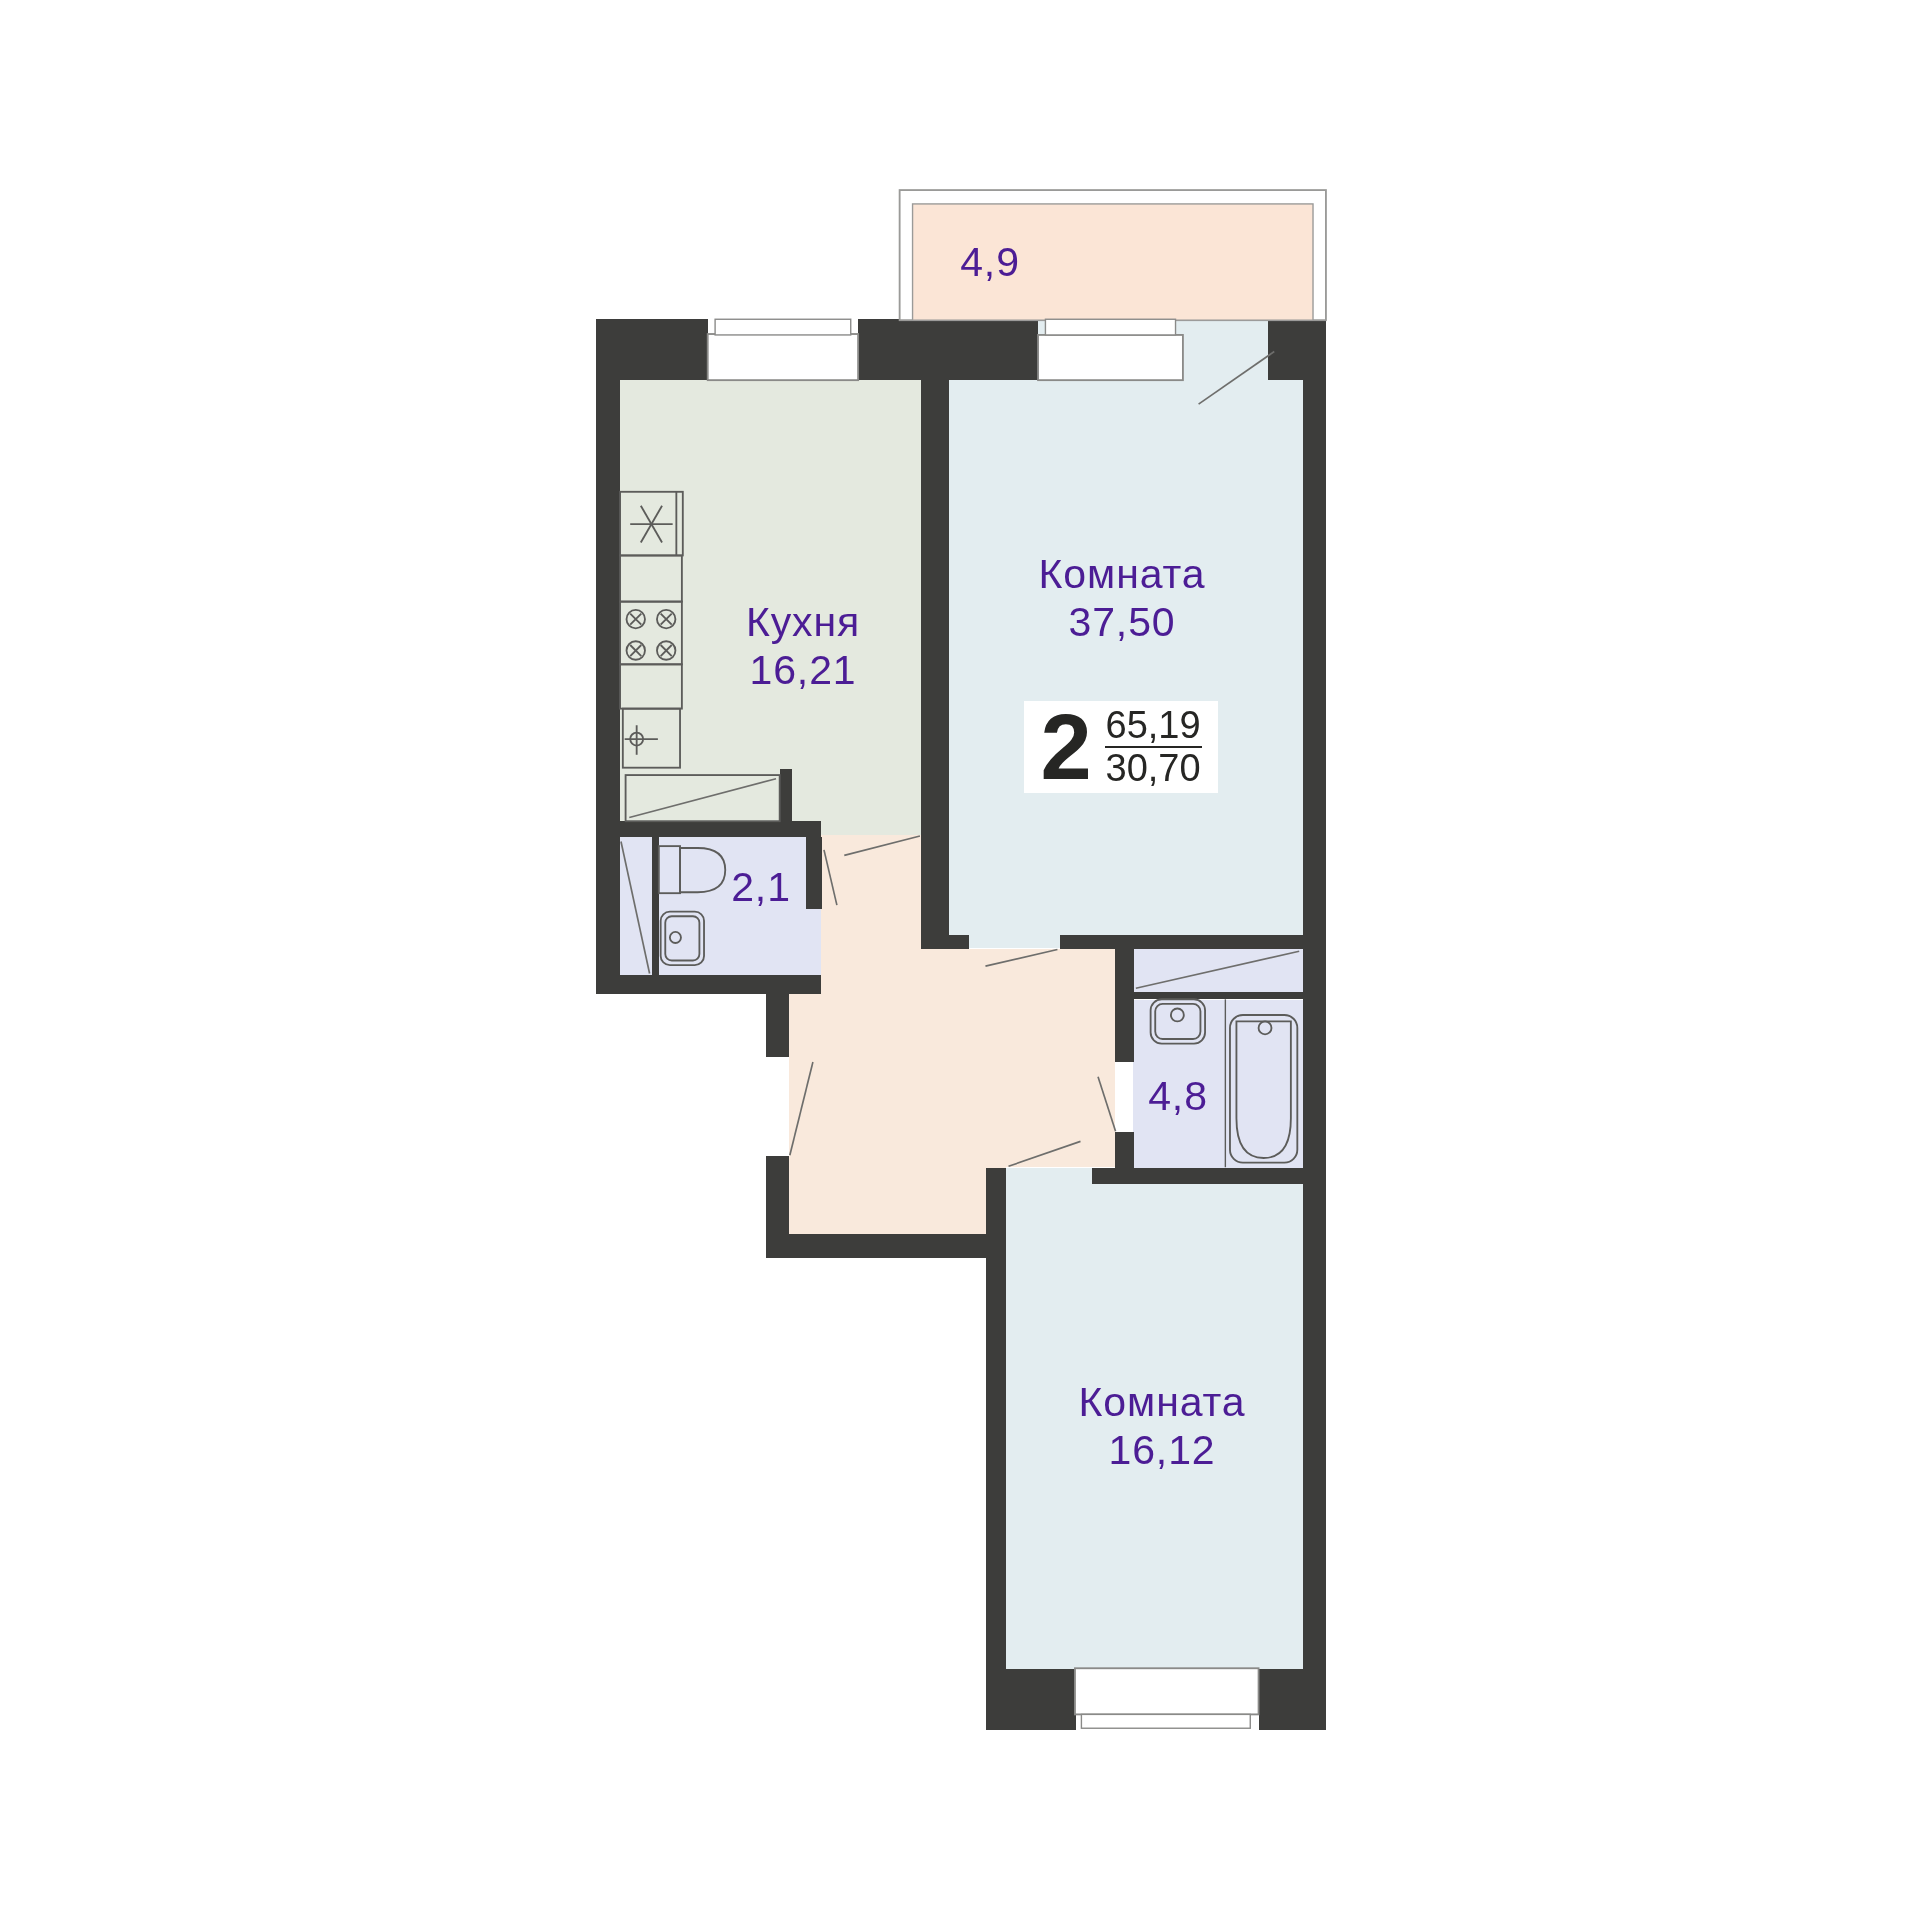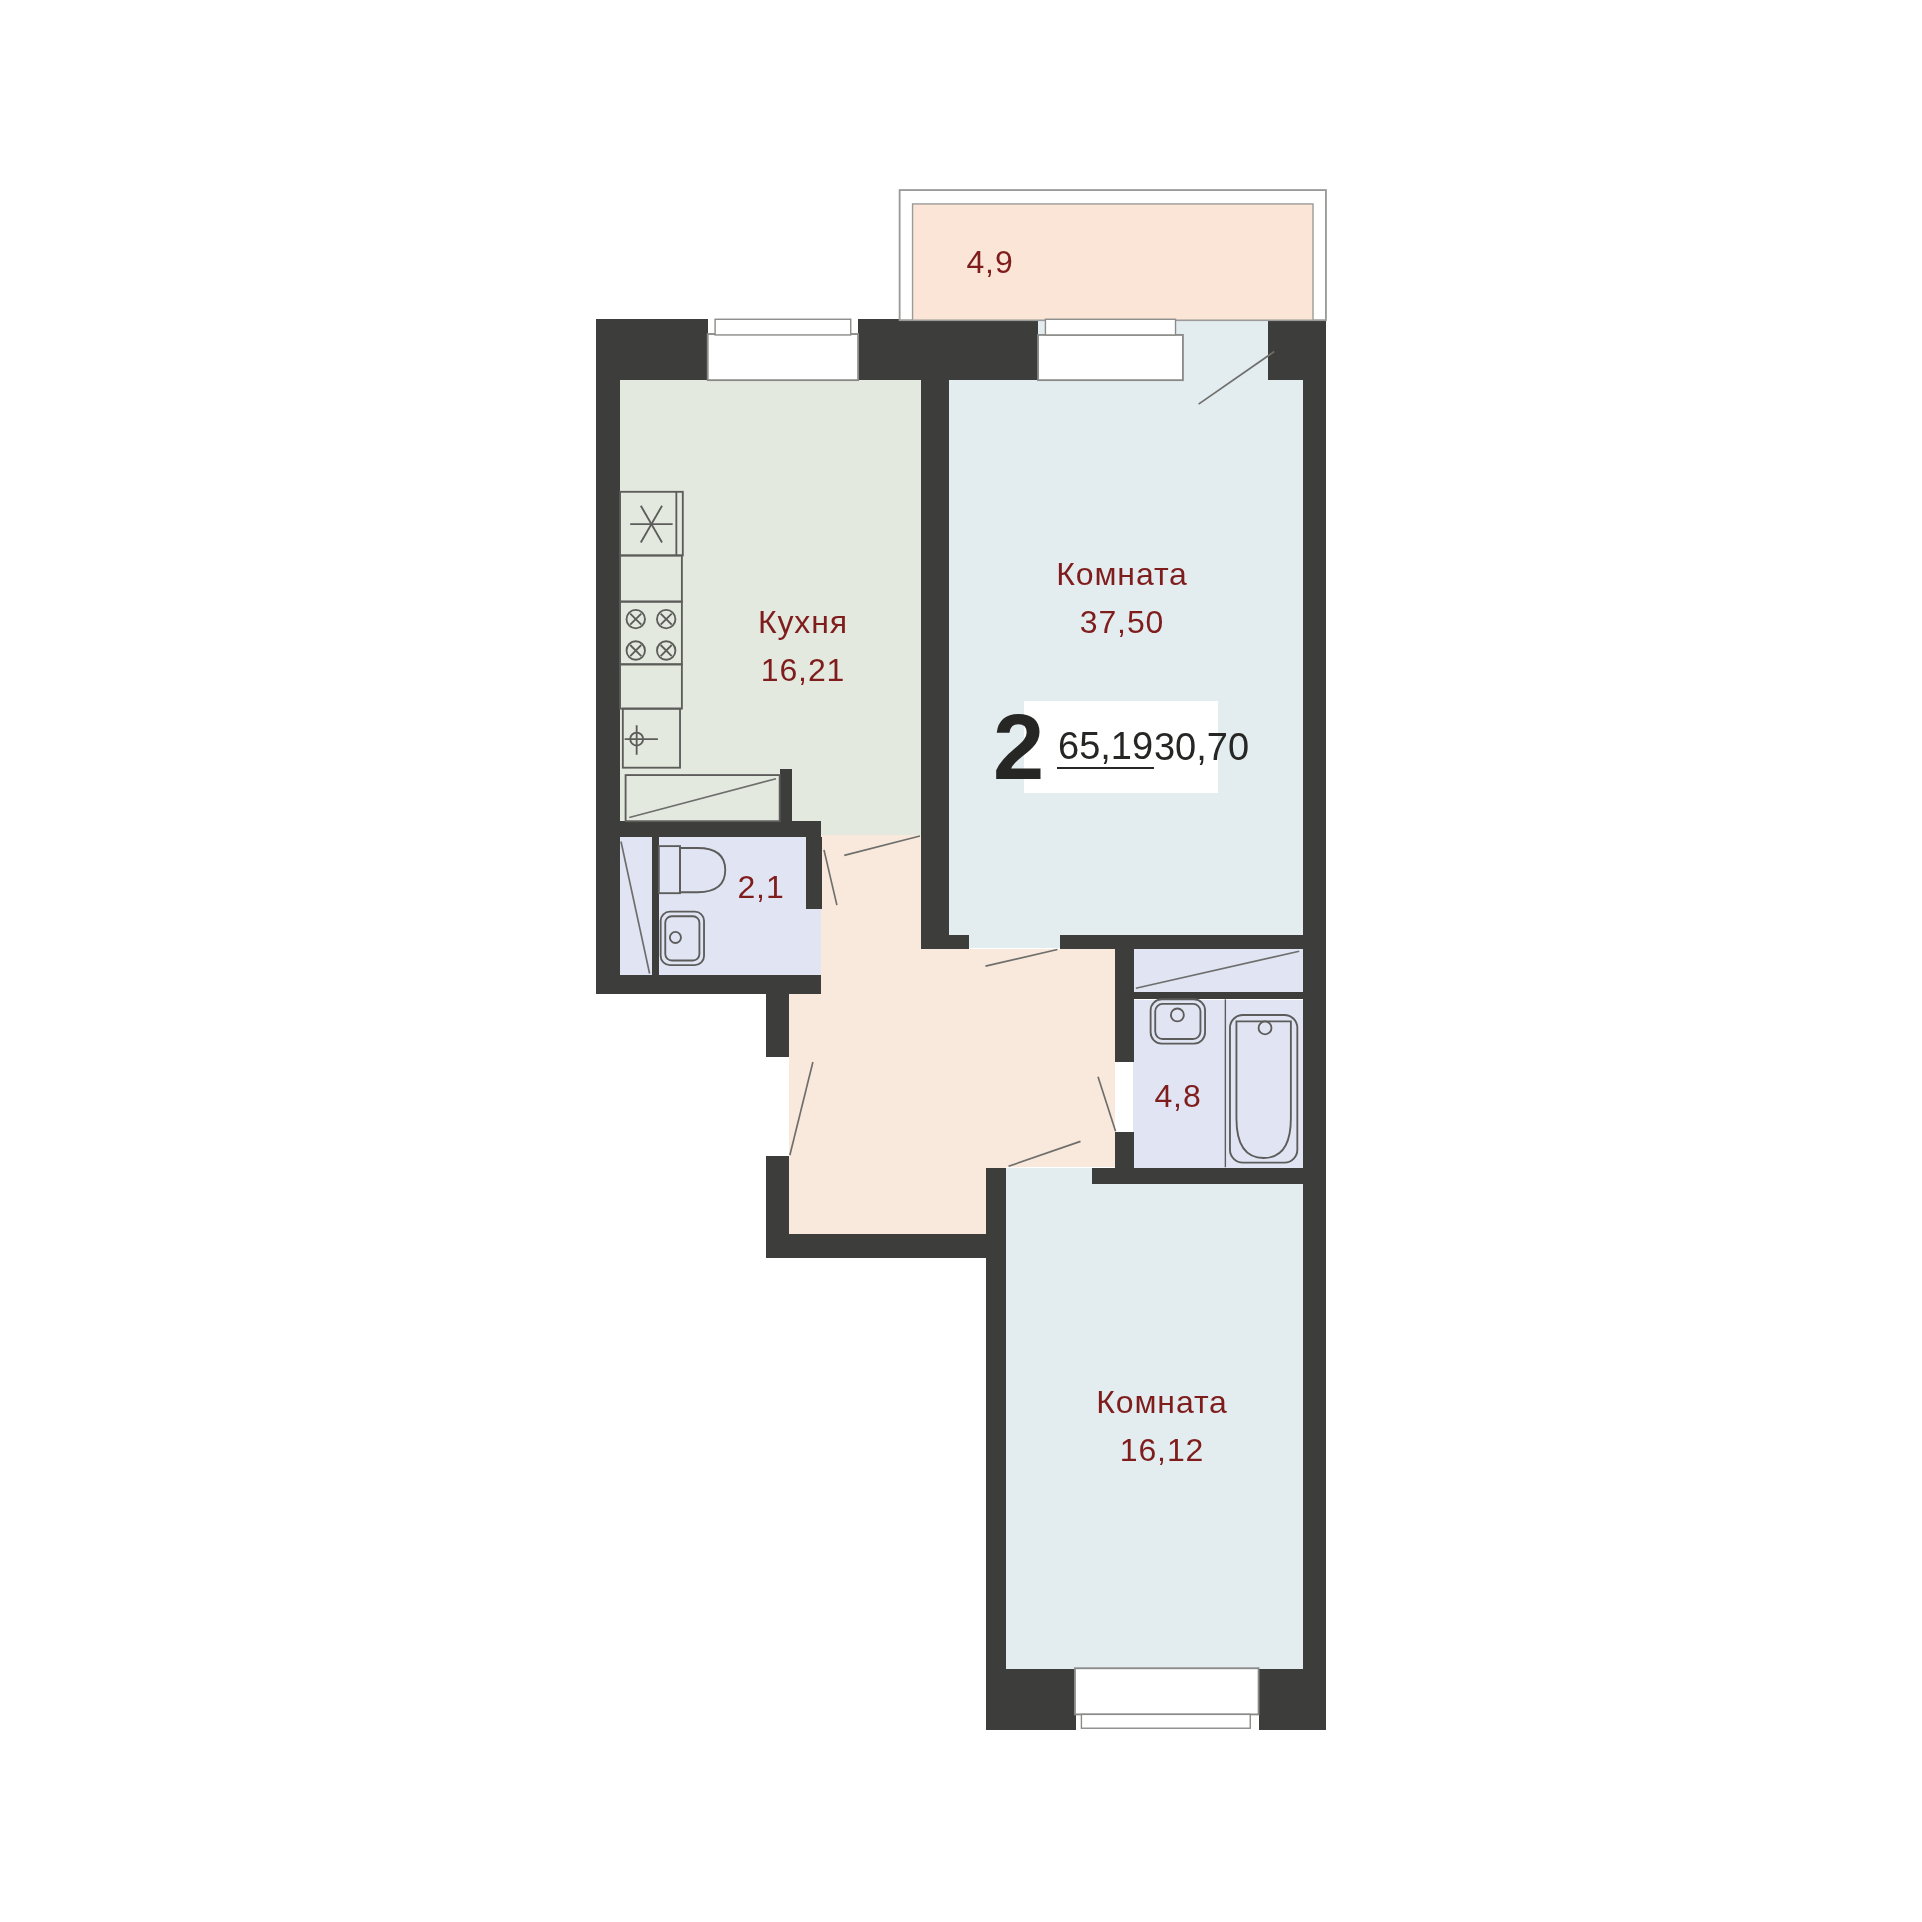--- a/index.html
+++ b/index.html
@@ -5,26 +5,26 @@
   html,body{margin:0;padding:0;background:#ffffff;}
   #canvas{position:relative;width:1922px;height:1922px;background:#ffffff;overflow:hidden;
           font-family:"Liberation Sans", sans-serif;}
   .wall{position:absolute;background:#3d3d3b;}
   .floor{position:absolute;}
   .f-kitchen{background:#e4e9df;}
   .f-room{background:#e3edf0;}
   .f-wet{background:#e1e4f3;}
   .f-hall{background:#f9e9dc;}
   .room-label{position:absolute;transform:translate(-50%,-50%);text-align:center;
-     color:#7f1d1d;font-size:32px;line-height:48px;letter-spacing:0.9px;font-weight:300;white-space:nowrap;}
+     color:#4c1d95;font-size:41px;line-height:48px;letter-spacing:0.9px;font-weight:300;white-space:nowrap;}
   .svg-layer{position:absolute;left:0;top:0;}
   .badge{position:absolute;left:1024px;top:701px;width:194px;height:92px;background:#ffffff;
      display:flex;align-items:center;justify-content:center;}
   .badge-num{font-size:92px;font-weight:700;color:#262624;line-height:83px;margin-right:13px;}
-  .badge-frac{display:flex;flex-direction:row;align-items:center;color:#262624;
+  .badge-frac{display:flex;flex-direction:column;align-items:center;color:#262624;
      font-size:38px;line-height:41px;font-weight:400;}
   .badge-frac .top{border-bottom:2.8px solid #262624;padding:0 0.9px;}
 </style>
 </head>
 <body>
 
 <div id="canvas">
 
   <div class="floor f-kitchen" style="left:620px;top:380px;width:301px;height:457px;"></div>
   <div class="floor f-room" style="left:949px;top:319px;width:354px;height:629px;"></div>

